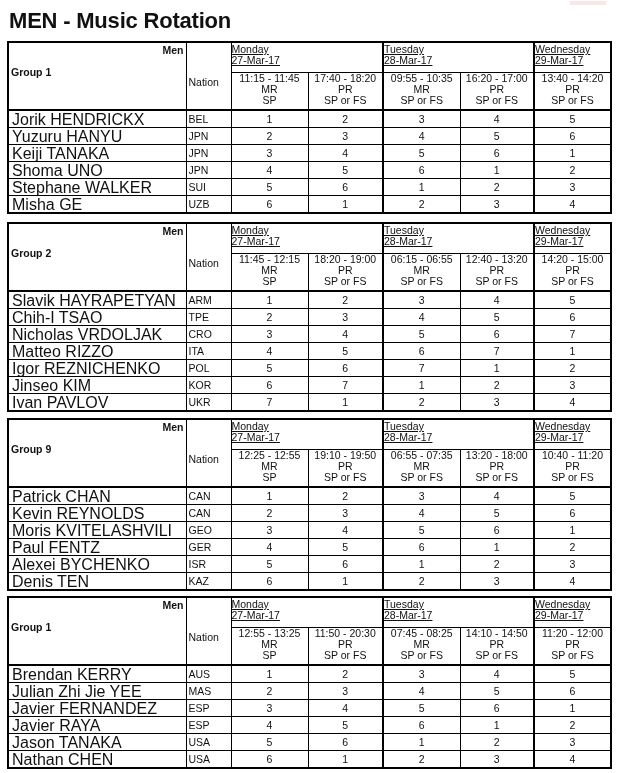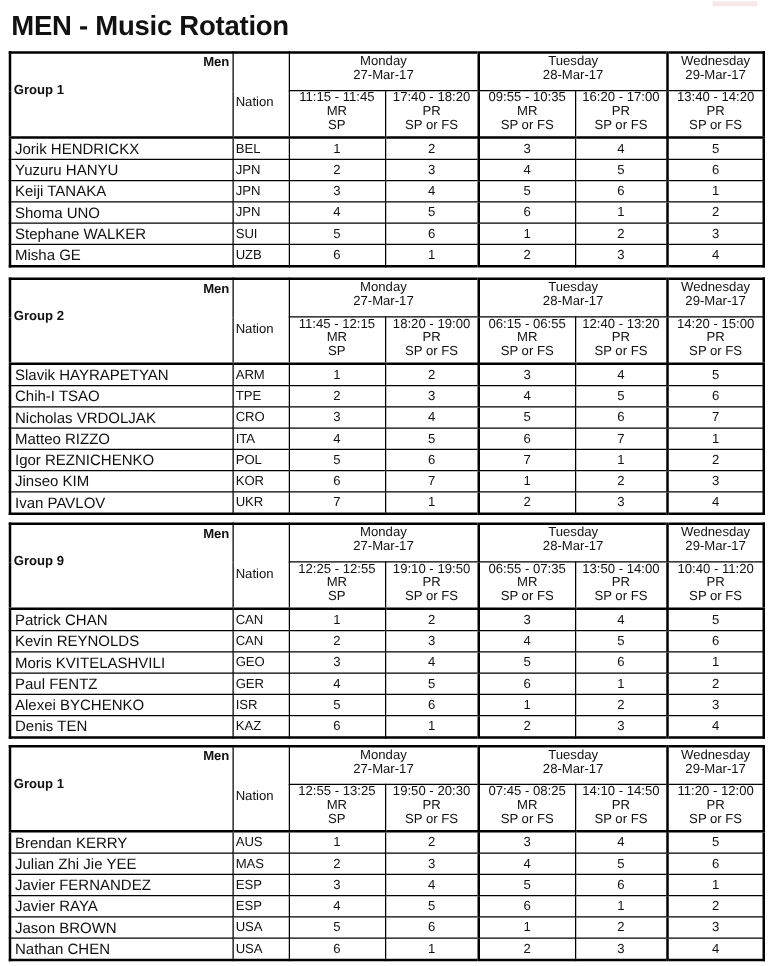--- a/index.html
+++ b/index.html
@@ -30,27 +30,27 @@
   .col-s1 { width: 77px; }
   .col-s2 { width: 75px; }
   .col-s3 { width: 77px; }
   .col-s4 { width: 74px; }
   .col-s5 { width: 77px; }
 
   .hdr-left { vertical-align: top; font-weight: bold; padding: 2px 2px 0 2px !important; border-bottom: 2px solid #000 !important; border-right: 1px solid #000; }
   .hdr-left .men { display: block; height: 22px; text-align: right; }
   .hdr-left .grp { display: block; }
   .hdr-nation { vertical-align: middle; padding: 12px 0 0 2px !important; border-bottom: 2px solid #000 !important; }
-  .day-cell { text-align: center; height: 28px; vertical-align: top; padding-top: 1px !important; }
+  .day-cell { text-align: left; height: 28px; vertical-align: top; padding-top: 1px !important; text-decoration: underline; }
   .day-cell span { display: block; }
   .slot-cell { text-align: center; vertical-align: top; height: 36px; border-bottom: 2px solid #000 !important; }
   .slot-cell span { display: block; }
   .border-right-thick { border-right: 2px solid #000 !important; }
   .row td { height: 16px; }
-  .athlete-name { padding-left: 3px !important; font-size: 12px; }
+  .athlete-name { padding-left: 3px !important; font-size: 16px; }
   .nation-code { padding-left: 2px !important; }
   .num { text-align: center; }
 </style>
 </head>
 <body>
 
 <div class="page-title">MEN - Music Rotation</div>
 <div class="watermark"></div>
 
 <div id="tables-root">
@@ -331,21 +331,21 @@
             <span>19:10 - 19:50</span>
             <span>PR</span>
             <span>SP or FS</span>
           </td>
           <td class="slot-cell">
             <span>06:55 - 07:35</span>
             <span>MR</span>
             <span>SP or FS</span>
           </td>
           <td class="slot-cell border-right-thick">
-            <span>13:50 - 14:00</span>
+            <span>13:20 - 18:00</span>
             <span>PR</span>
             <span>SP or FS</span>
           </td>
           <td class="slot-cell">
             <span>10:40 - 11:20</span>
             <span>PR</span>
             <span>SP or FS</span>
           </td>
         </tr>
     <tr class="row">
@@ -435,21 +435,21 @@
           <span>29-Mar-17</span>
         </td>
       </tr>
       <tr class="slot-row">
           <td class="slot-cell">
             <span>12:55 - 13:25</span>
             <span>MR</span>
             <span>SP</span>
           </td>
           <td class="slot-cell border-right-thick">
-            <span>19:50 - 20:30</span>
+            <span>11:50 - 20:30</span>
             <span>PR</span>
             <span>SP or FS</span>
           </td>
           <td class="slot-cell">
             <span>07:45 - 08:25</span>
             <span>MR</span>
             <span>SP or FS</span>
           </td>
           <td class="slot-cell border-right-thick">
             <span>14:10 - 14:50</span>
@@ -492,21 +492,21 @@
         <tr class="row">
           <td class="athlete-name">Javier RAYA</td>
           <td class="nation-code">ESP</td>
           <td class="num">4</td>
           <td class="num border-right-thick">5</td>
           <td class="num">6</td>
           <td class="num border-right-thick">1</td>
           <td class="num">2</td>
         </tr>
         <tr class="row">
-          <td class="athlete-name">Jason BROWN</td>
+          <td class="athlete-name">Jason TANAKA</td>
           <td class="nation-code">USA</td>
           <td class="num">5</td>
           <td class="num border-right-thick">6</td>
           <td class="num">1</td>
           <td class="num border-right-thick">2</td>
           <td class="num">3</td>
         </tr>
         <tr class="row">
           <td class="athlete-name">Nathan CHEN</td>
           <td class="nation-code">USA</td>

